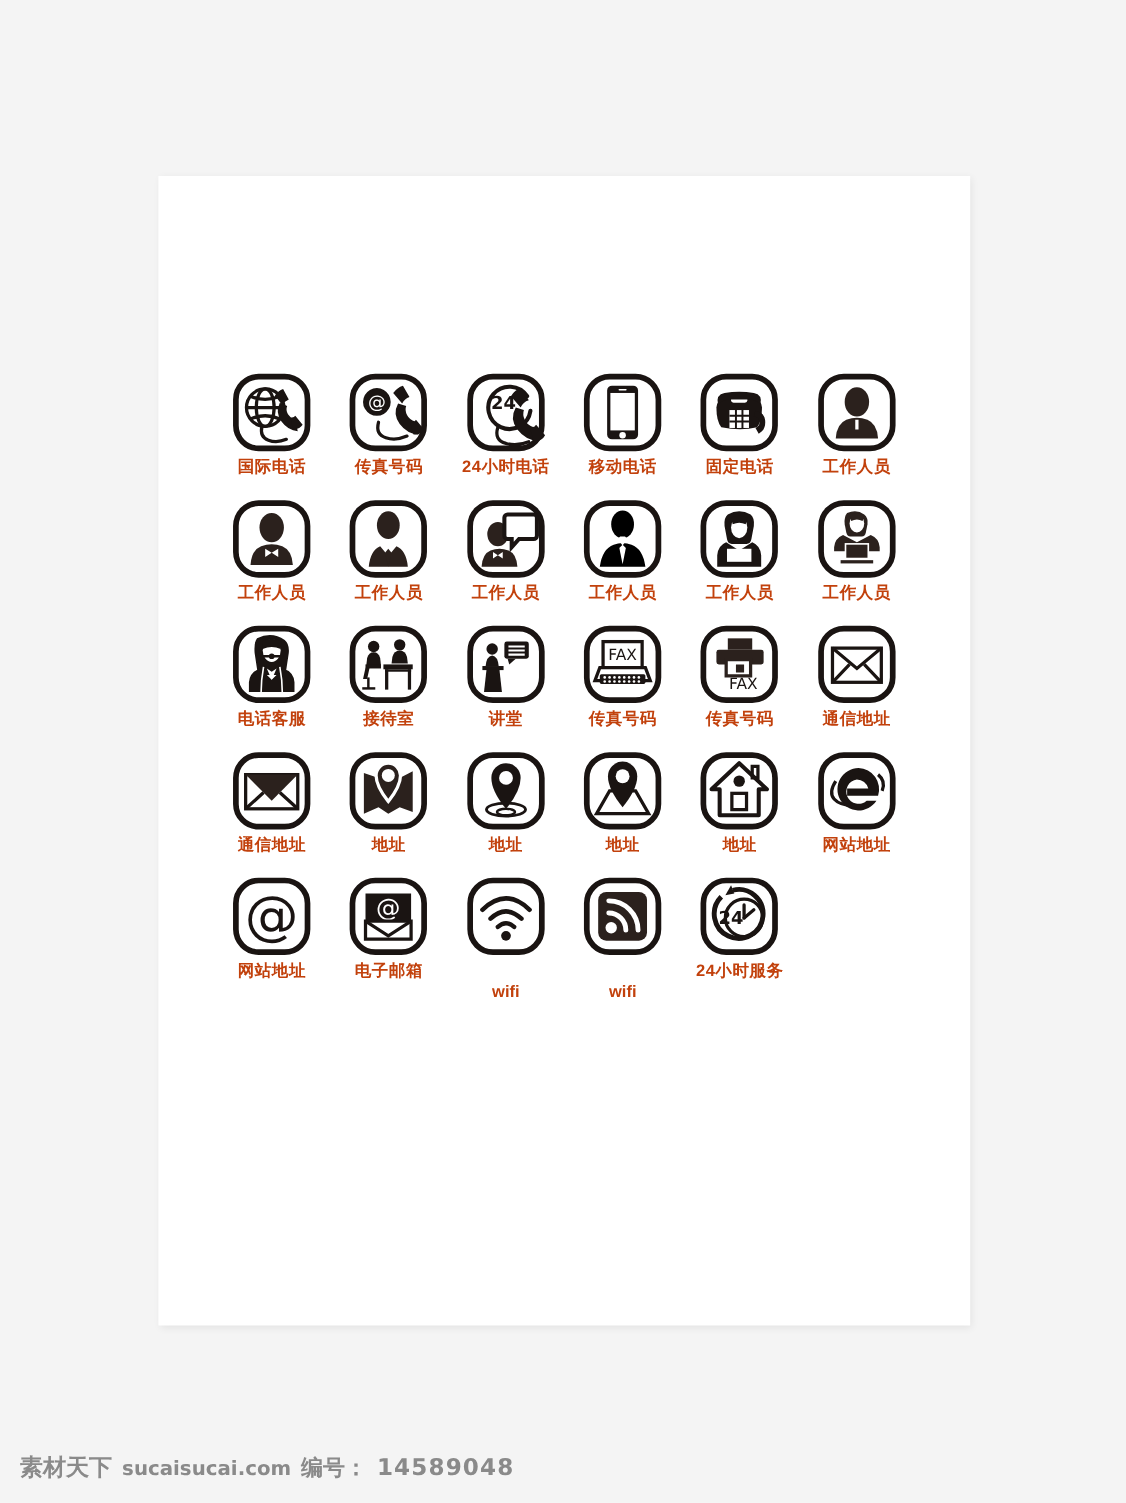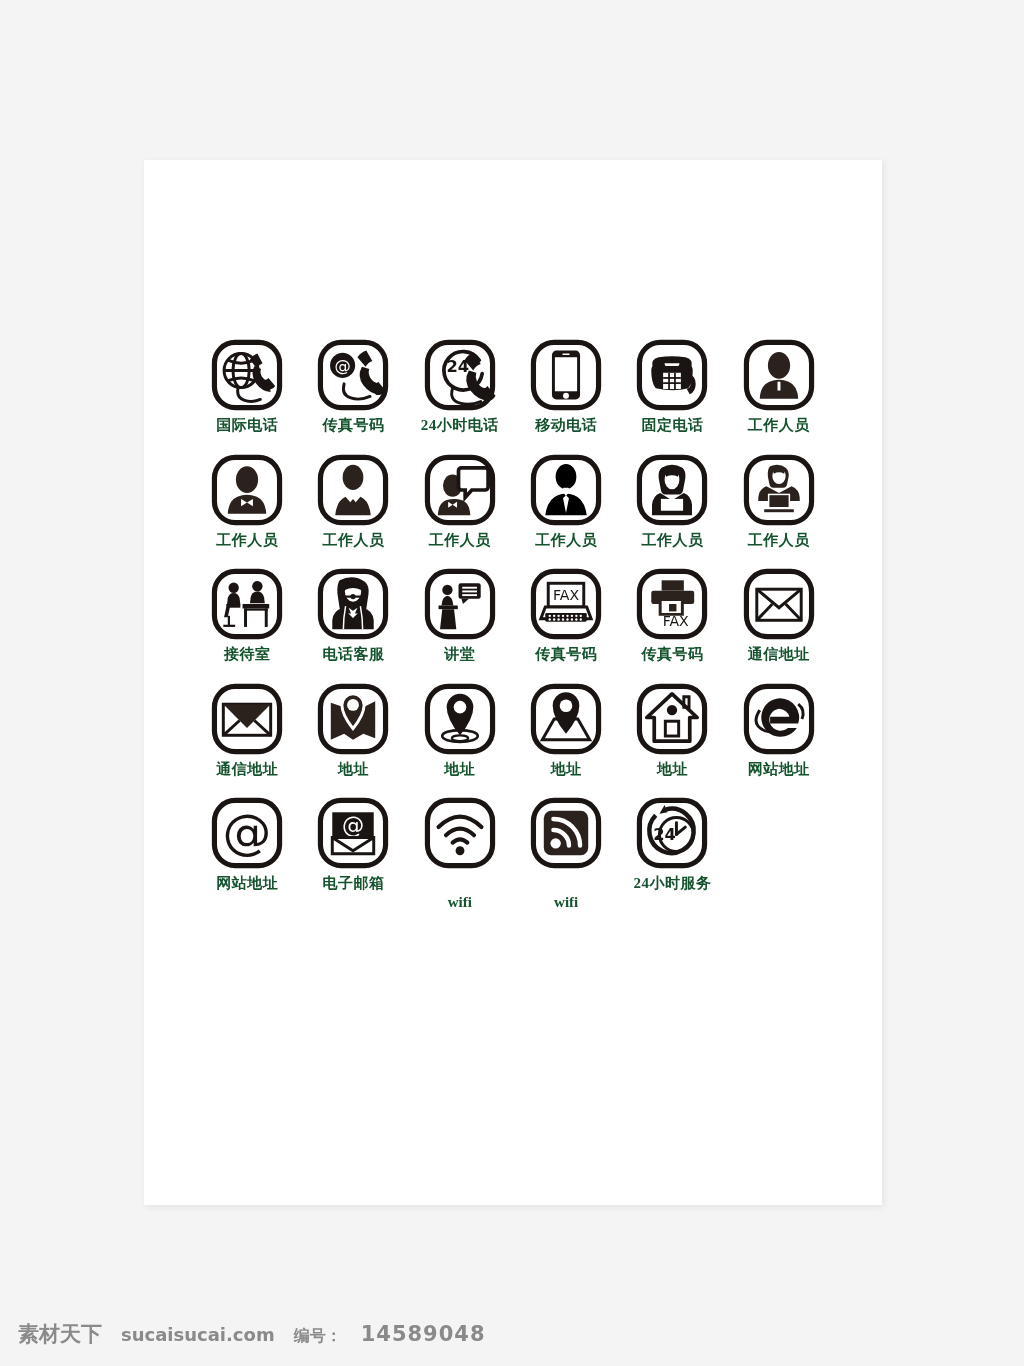--- a/index.html
+++ b/index.html
@@ -40,44 +40,44 @@
   }
   .glyph {
     width: 74px; height: 74px;
     display: block;
   }
   .glyph svg { display: block; width: 74px; height: 74px; }
   .cap {
     margin-top: 5px;
     font-size: 15px;
     font-weight: bold;
-    color: #14532d;
+    color: #c2410c;
     line-height: 1.1;
     letter-spacing: 0.5px;
     white-space: nowrap;
-    font-family: Liberation Serif, serif;
+    font-family: Liberation Sans, sans-serif;
     text-align: center;
   }
   .cap.latin { letter-spacing: 0px; font-size: 15px; margin-top: 24px; }
   
   #watermark {
     position: absolute;
     left: 18px; bottom: 18px;
     display: flex;
     align-items: baseline;
-    gap: 19px;
+    gap: 9px;
     color: #8a8a8a;
     font-size: 21px;
     font-weight: bold;
     font-family: "DejaVu Sans", "Liberation Sans", sans-serif;
     white-space: nowrap;
     justify-content: space-between;
   }
   #watermark .wm-site { font-size: 18px; }
-  #watermark .wm-no { font-size: 16px; }
+  #watermark .wm-no { font-size: 20px; }
   #watermark .wm-num { font-size: 21px; letter-spacing: 1px; margin-top: 44px; }
 </style>
 </head>
 <body>
 
 <div id="canvas">
 
   <div id="page">
 
     <div id="icon-grid">
@@ -276,20 +276,39 @@
               <path d="M38 18 q12 -5 21 2 q5 4 4 12 l-2 10 q-1 5 -5 5 h-14 q-4 0 -5 -5 l-2 -10 q-1 -10 3 -14 z"></path>
               <path d="M33 45 q-10 4 -11 15 v5 h56 v-5 q-1 -11 -11 -15 l-17 9 z"></path>
             </g>
             <ellipse cx="50" cy="31" rx="9" ry="11" fill="#ffffff"></ellipse>
             <path d="M41 21 q9 -5 18 0 l-2 7 q-7 -4 -14 0 z" fill="#2b211d"></path>
             <rect x="36" y="56" width="28" height="18" fill="#2b211d" stroke="#ffffff" stroke-width="2"></rect>
             <rect x="30" y="76" width="40" height="4" fill="#2b211d"></rect>
           </svg>
         </span>
         <span class="cap">工作人员</span>
+      </div>
+
+      <div class="cell">
+        <span class="glyph">
+          <svg viewBox="0 0 100 100">
+            <rect x="6" y="6" width="88" height="88" rx="28" ry="28" fill="none" stroke="#1a1412" stroke-width="7"></rect>
+            <g fill="#1a1412">
+              <path d="M32 18 q18 -9 34 2 q6 5 5 16 l-3 20 q-1 7 -6 7 h-24 q-5 0 -6 -7 l-3 -20 q-1 -13 3 -18 z"></path>
+              <path d="M36 55 q-13 4 -14 17 v12 h56 v-12 q-1 -13 -14 -17 l-14 14 z"></path>
+            </g>
+            <ellipse cx="50" cy="33" rx="11" ry="14" fill="#ffffff"></ellipse>
+            <path d="M38 22 q12 -7 24 0 l-1 9 q-11 -5 -22 0 z" fill="#1a1412"></path>
+            <path d="M36 40 h28" stroke="#1a1412" stroke-width="3" fill="none"></path>
+            <circle cx="50" cy="40" r="3.5" fill="#1a1412"></circle>
+            <path d="M44 55 l6 14 l6 -14 l-6 4 z" fill="#ffffff"></path>
+            <path d="M40 53 q-3 16 -3 31 M60 53 q3 16 3 31" stroke="#ffffff" stroke-width="2" fill="none"></path>
+          </svg>
+        </span>
+        <span class="cap">电话客服</span>
       </div>
 
       <div class="cell">
         <span class="glyph">
           <svg viewBox="0 0 100 100">
             <rect x="6" y="6" width="88" height="88" rx="28" ry="28" fill="none" stroke="#1a1412" stroke-width="7"></rect>
             <g fill="#1a1412">
               <circle cx="32" cy="28" r="7"></circle>
               <path d="M24 42 q2 -7 8 -7 q6 0 8 7 l1 9 h-18 z"></path>
               <rect x="22" y="50" width="19" height="5"></rect>
@@ -299,39 +318,20 @@
               <circle cx="64" cy="26" r="7"></circle>
               <path d="M55 41 q2 -8 9 -8 q7 0 9 8 l1 8 h-20 z"></path>
               <rect x="44" y="50" width="36" height="6"></rect>
               <rect x="46" y="56" width="4" height="25"></rect>
               <rect x="74" y="56" width="4" height="25"></rect>
               <rect x="46" y="56" width="32" height="3"></rect>
             </g>
           </svg>
         </span>
         <span class="cap">接待室</span>
-      </div>
-
-      <div class="cell">
-        <span class="glyph">
-          <svg viewBox="0 0 100 100">
-            <rect x="6" y="6" width="88" height="88" rx="28" ry="28" fill="none" stroke="#1a1412" stroke-width="7"></rect>
-            <g fill="#1a1412">
-              <path d="M32 18 q18 -9 34 2 q6 5 5 16 l-3 20 q-1 7 -6 7 h-24 q-5 0 -6 -7 l-3 -20 q-1 -13 3 -18 z"></path>
-              <path d="M36 55 q-13 4 -14 17 v12 h56 v-12 q-1 -13 -14 -17 l-14 14 z"></path>
-            </g>
-            <ellipse cx="50" cy="33" rx="11" ry="14" fill="#ffffff"></ellipse>
-            <path d="M38 22 q12 -7 24 0 l-1 9 q-11 -5 -22 0 z" fill="#1a1412"></path>
-            <path d="M36 40 h28" stroke="#1a1412" stroke-width="3" fill="none"></path>
-            <circle cx="50" cy="40" r="3.5" fill="#1a1412"></circle>
-            <path d="M44 55 l6 14 l6 -14 l-6 4 z" fill="#ffffff"></path>
-            <path d="M40 53 q-3 16 -3 31 M60 53 q3 16 3 31" stroke="#ffffff" stroke-width="2" fill="none"></path>
-          </svg>
-        </span>
-        <span class="cap">电话客服</span>
       </div>
 
       <div class="cell">
         <span class="glyph">
           <svg viewBox="0 0 100 100">
             <rect x="6" y="6" width="88" height="88" rx="28" ry="28" fill="none" stroke="#1a1412" stroke-width="7"></rect>
             <g fill="#1a1412">
               <circle cx="33" cy="31" r="7"></circle>
               <path d="M25 52 q1 -12 8 -13 q7 1 8 13 z"></path>
               <rect x="21" y="52" width="26" height="5"></rect>

